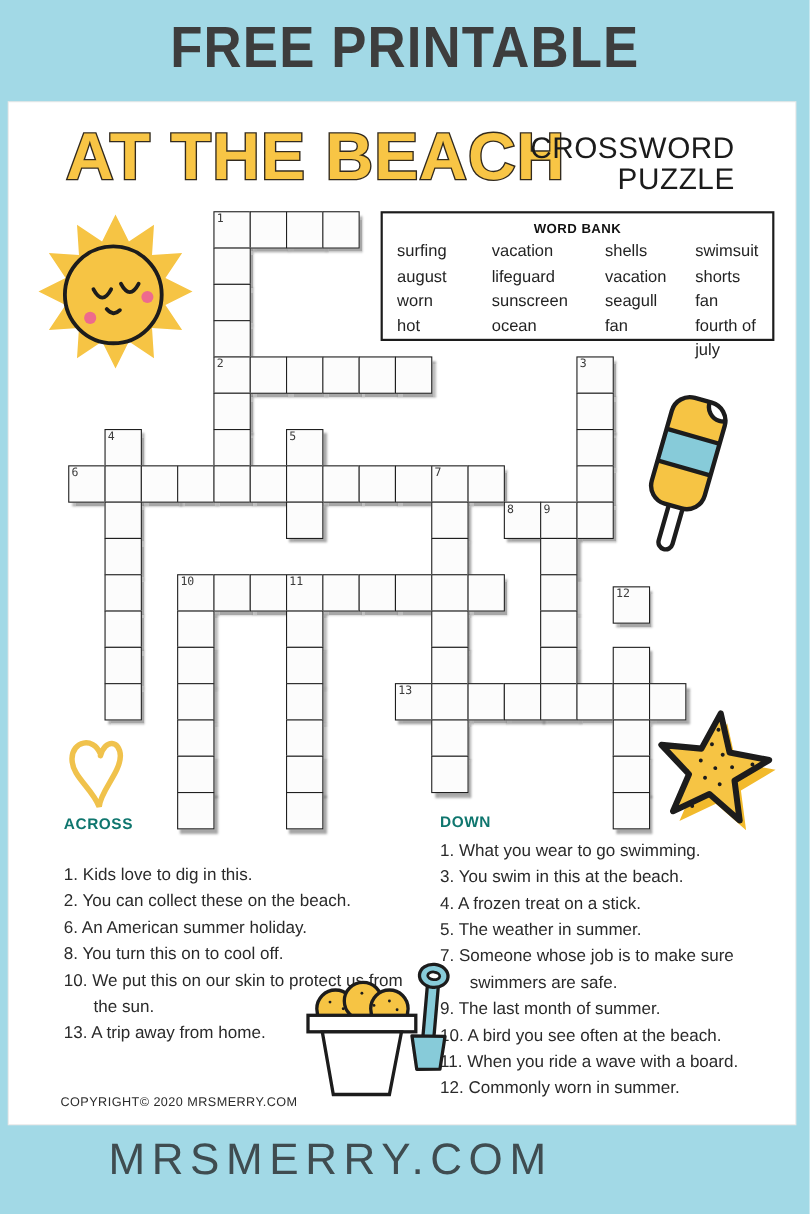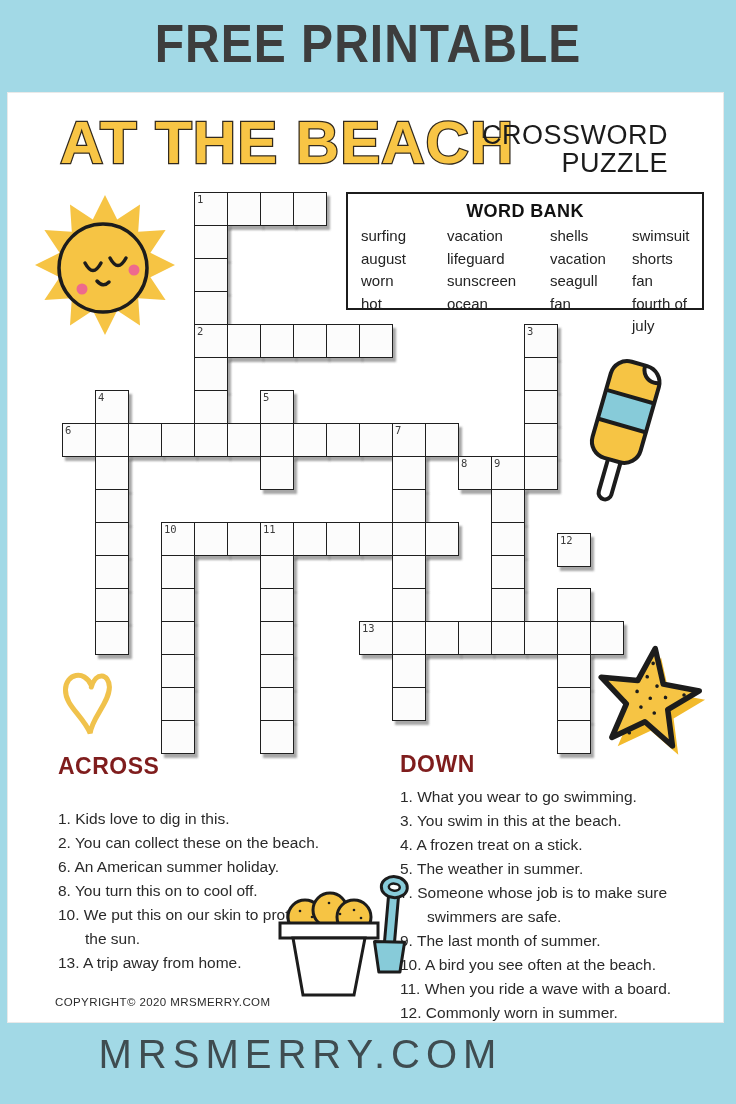--- a/index.html
+++ b/index.html
@@ -30,42 +30,42 @@
   .subtitle {
     position:absolute; left:470px; top:28px; width:190px;
     text-align:right; font-size:27px; line-height:28px;
     color:#1b1b1b; letter-spacing:0.5px;
   }
   
   .word-bank {
     position:absolute; left:338px; top:99px; width:358px; height:118px;
     border:2px solid #1c1c1c; background:#fff; padding:7px 13px 0 13px;
   }
-  .wb-title { text-align:center; font-weight:bold; font-size:18px; letter-spacing:0.4px; color:#111; margin-bottom:3px; }
+  .wb-title { text-align:center; font-weight:bold; font-size:12px; letter-spacing:0.4px; color:#111; margin-bottom:3px; }
   .wb-words {
     display:grid; grid-template-columns:86px 103px 82px auto;
     font-size:15px; line-height:22.5px; color:#232323;
   }
   
   .grid { position:absolute; left:54px; top:99px; width:563px; height:563px; }
   .cell {
     position:absolute; width:34px; height:34px;
     background:#fcfcfc; border:1.6px solid #1f1f1f;
     box-shadow:3px 4px 2px rgba(60,60,60,0.45);
   }
   .cell-num {
     position:absolute; top:0; left:2px;
     font-family:"DejaVu Sans Mono", monospace;
     font-size:10.5px; line-height:12px; color:#3c3c3c;
   }
   
   .clues { position:absolute; color:#2a2a2a; }
   .clues-across { left:50px; top:648px; width:315px; }
   .clues-down   { left:392px; top:646px; width:306px; }
-  .clues h2 { font-size:23px; letter-spacing:0.5px; color:#7f1d1d;margin-top:12px; }
+  .clues h2 { font-size:14px; letter-spacing:0.5px; color:#0f766e; }
   .clues-across .clue-list { margin-top:27px; }
   .clues-down   .clue-list { margin-top:7px; }
   .clue { font-size:15.5px; line-height:24px; padding-left:27px; text-indent:-27px; }
   
   .copyright {
     position:absolute; left:47px; top:903px;
     font-size:11.5px; letter-spacing:0.4px; color:#2b2b2b;
   }
   .site-footer {
     position:absolute; top:1032px; left:0; width:601px;

